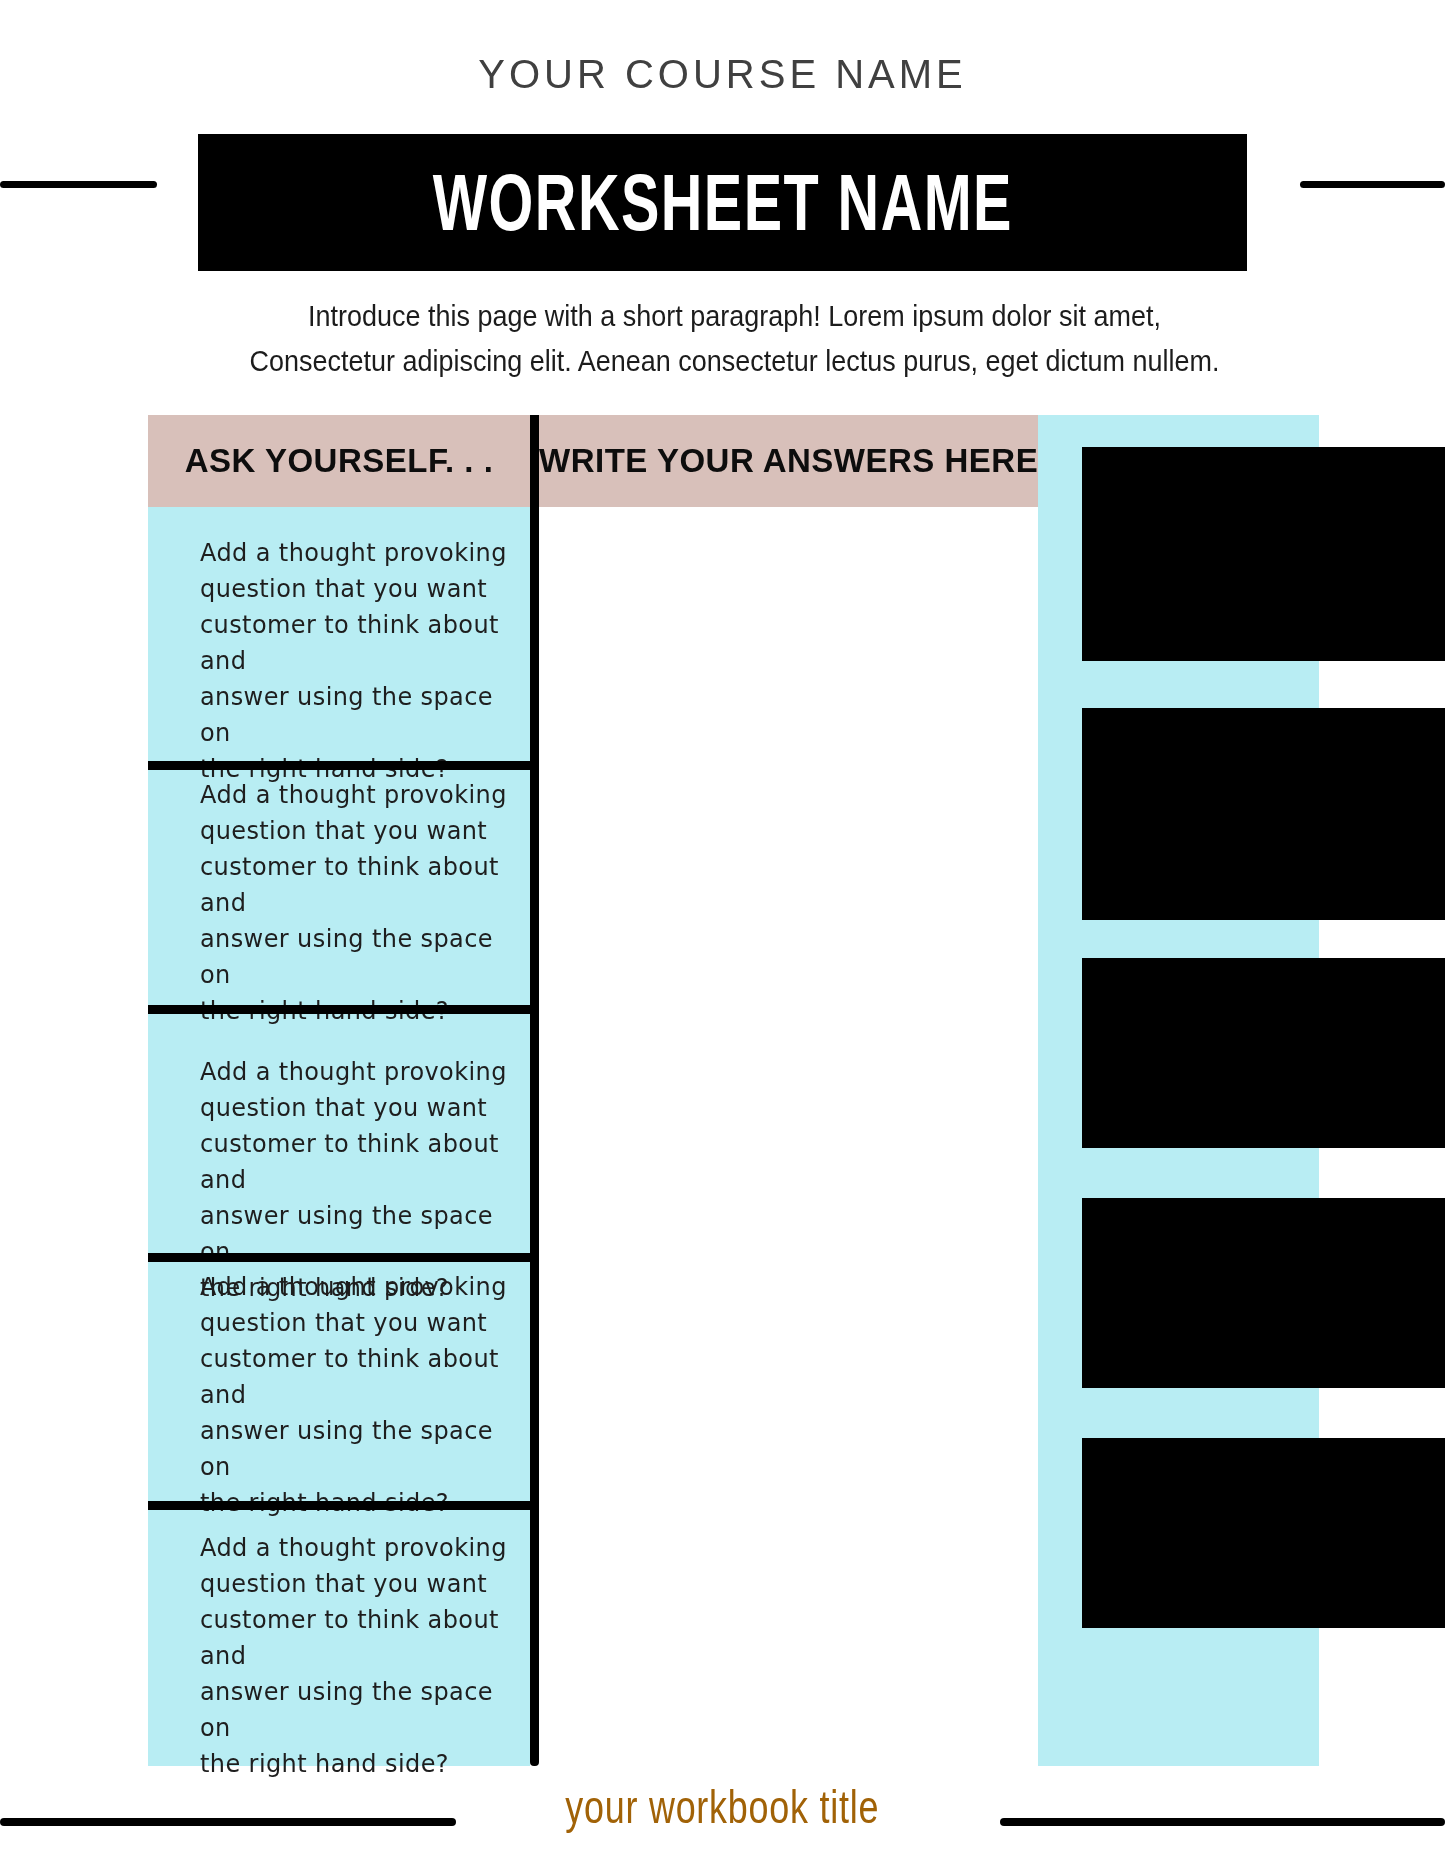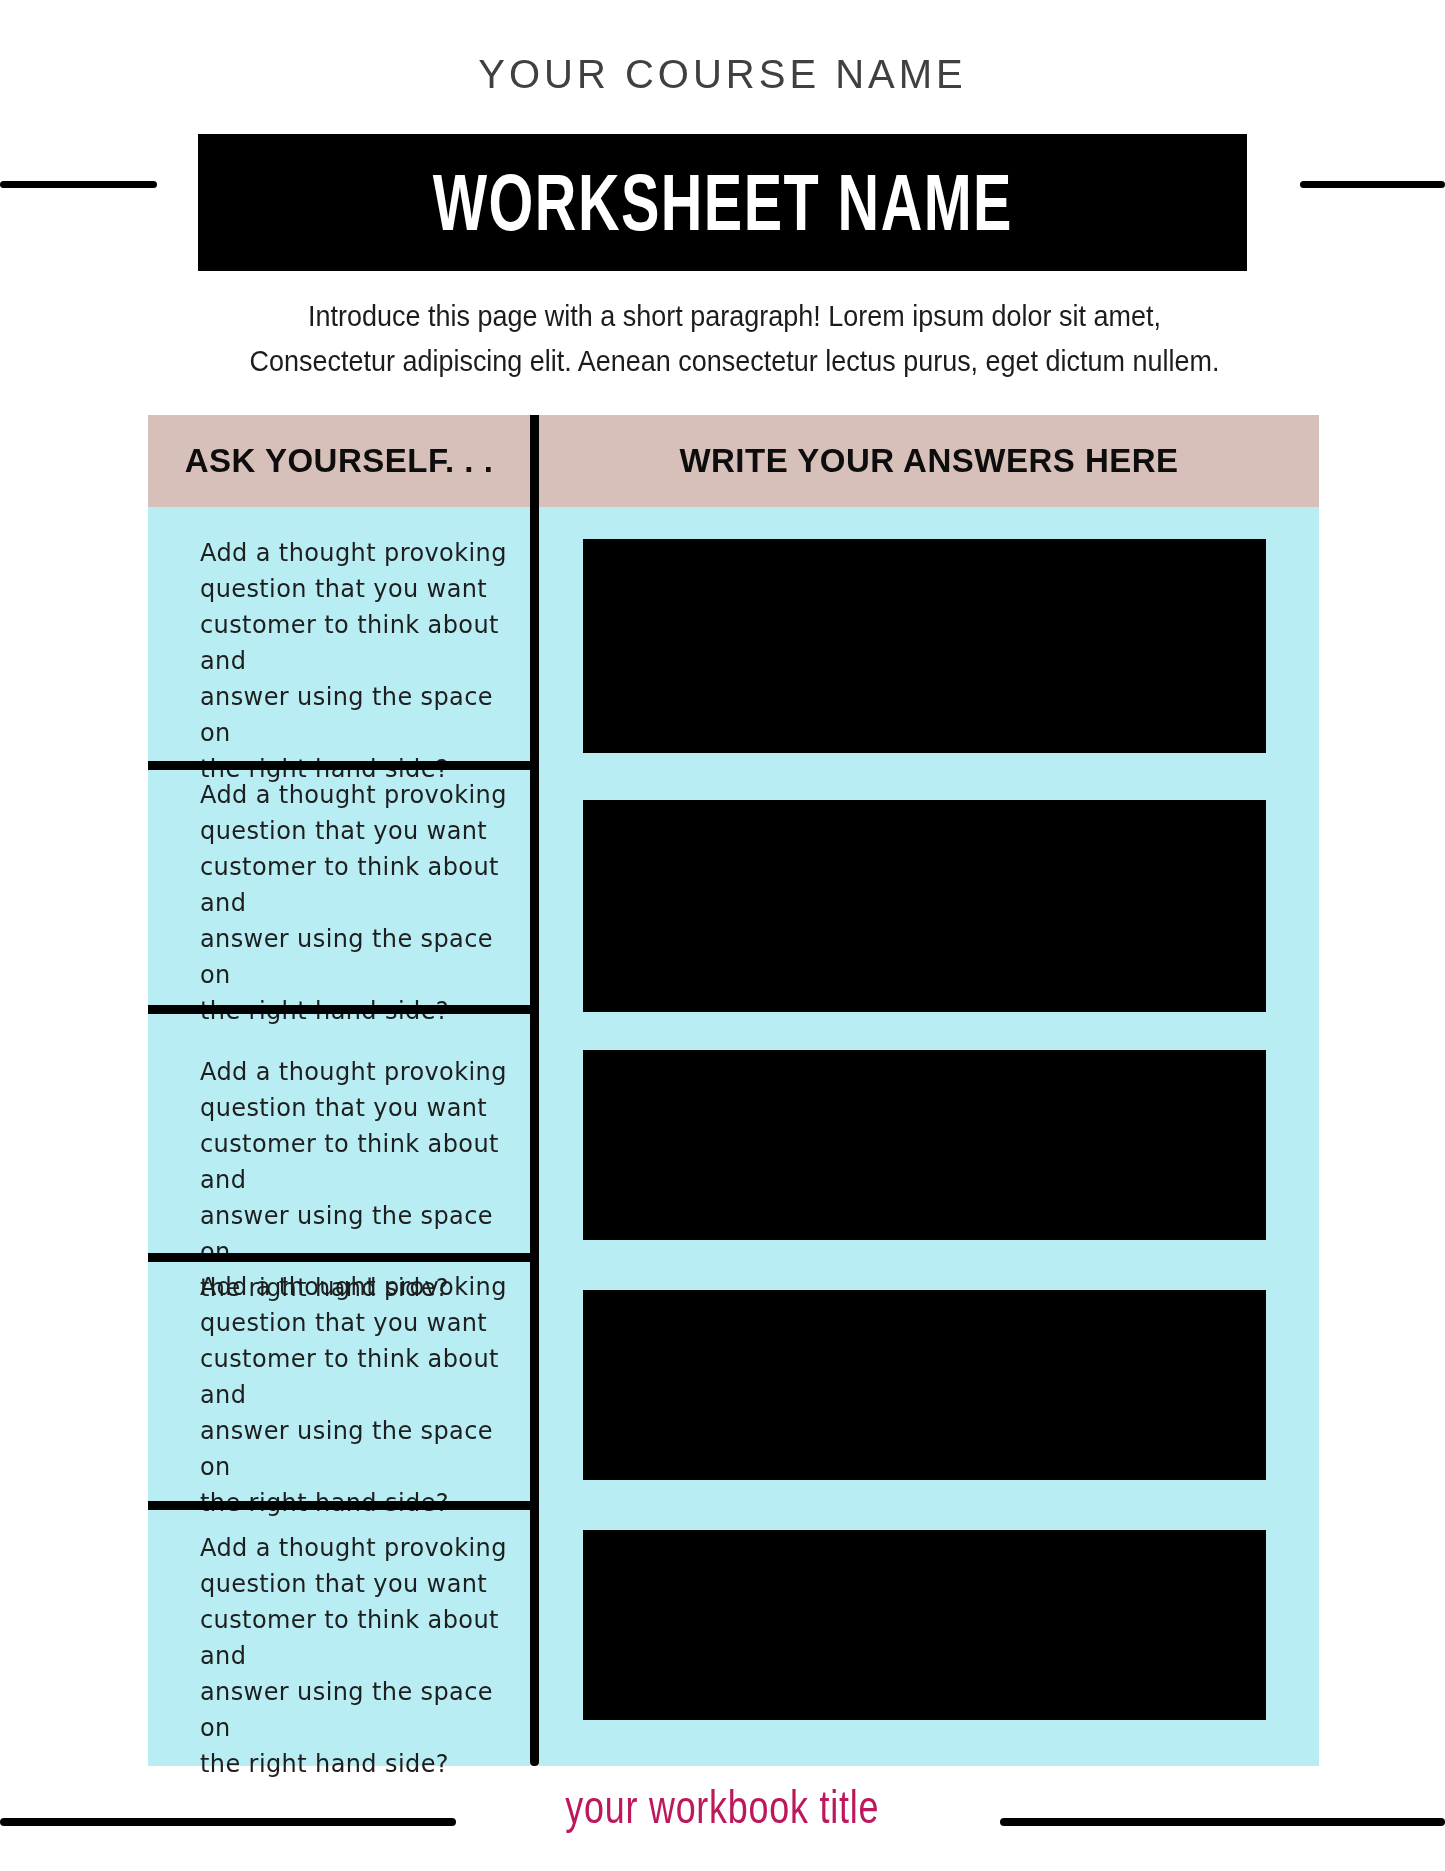--- a/index.html
+++ b/index.html
@@ -99,21 +99,21 @@
     padding-left: 33px;
   }
   .column-divider {
     width: 9px;
     background: #000000;
     border-radius: 0 0 4px 4px;
   }
   .col-right {
     flex: 1;
     display: flex;
-    flex-direction: column;
+    flex-direction: row;
   }
   .th {
     height: 92px;
     flex: 0 0 92px;
     background: #d8c0ba;
     display: flex;
     align-items: center;
     justify-content: center;
     font-size: 33px;
     font-weight: 700;
@@ -161,21 +161,21 @@
 
   
   .footer-title {
     position: absolute;
     top: 1780px;
     left: 0;
     width: 100%;
     text-align: center;
     font-size: 46px;
     font-weight: 400;
-    color: #be185d;
+    color: #a16207;
   }
   .footer-title .footer-inner {
     display: inline-block;
     transform: scaleX(0.78);
     transform-origin: center;
     letter-spacing: 1px;
     white-space: nowrap;
   }
   .bottom-line {
     position: absolute;

